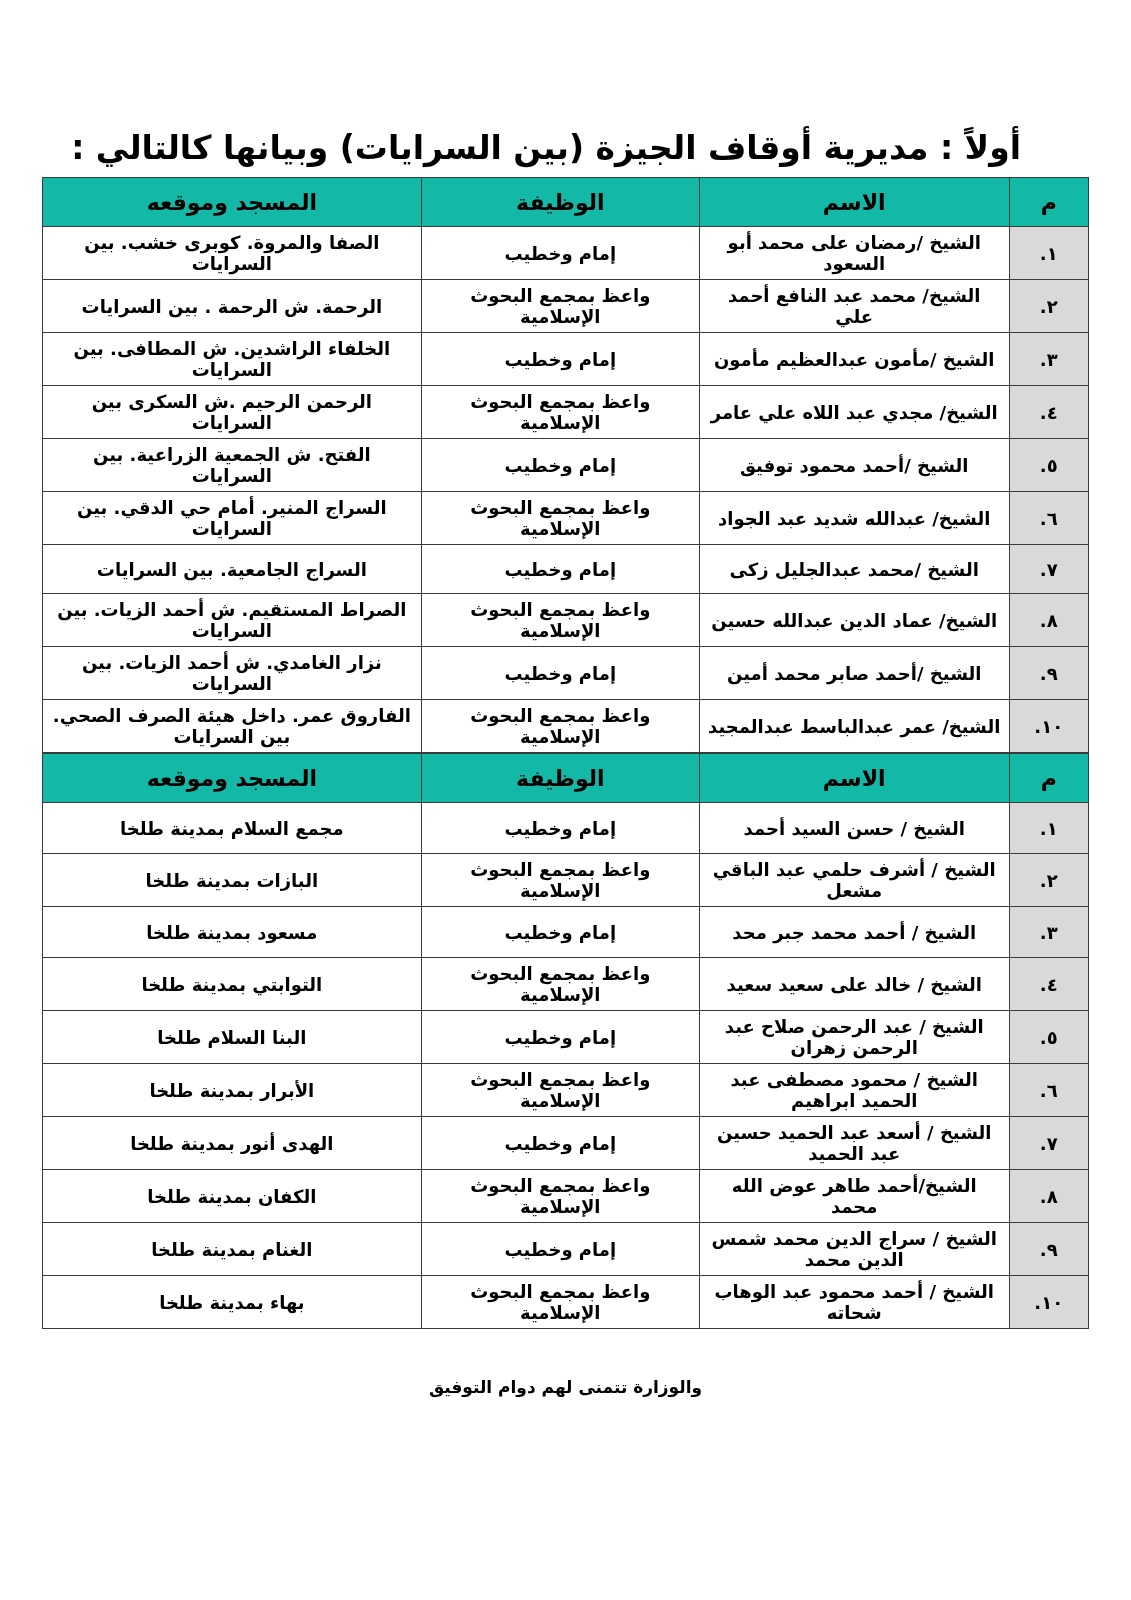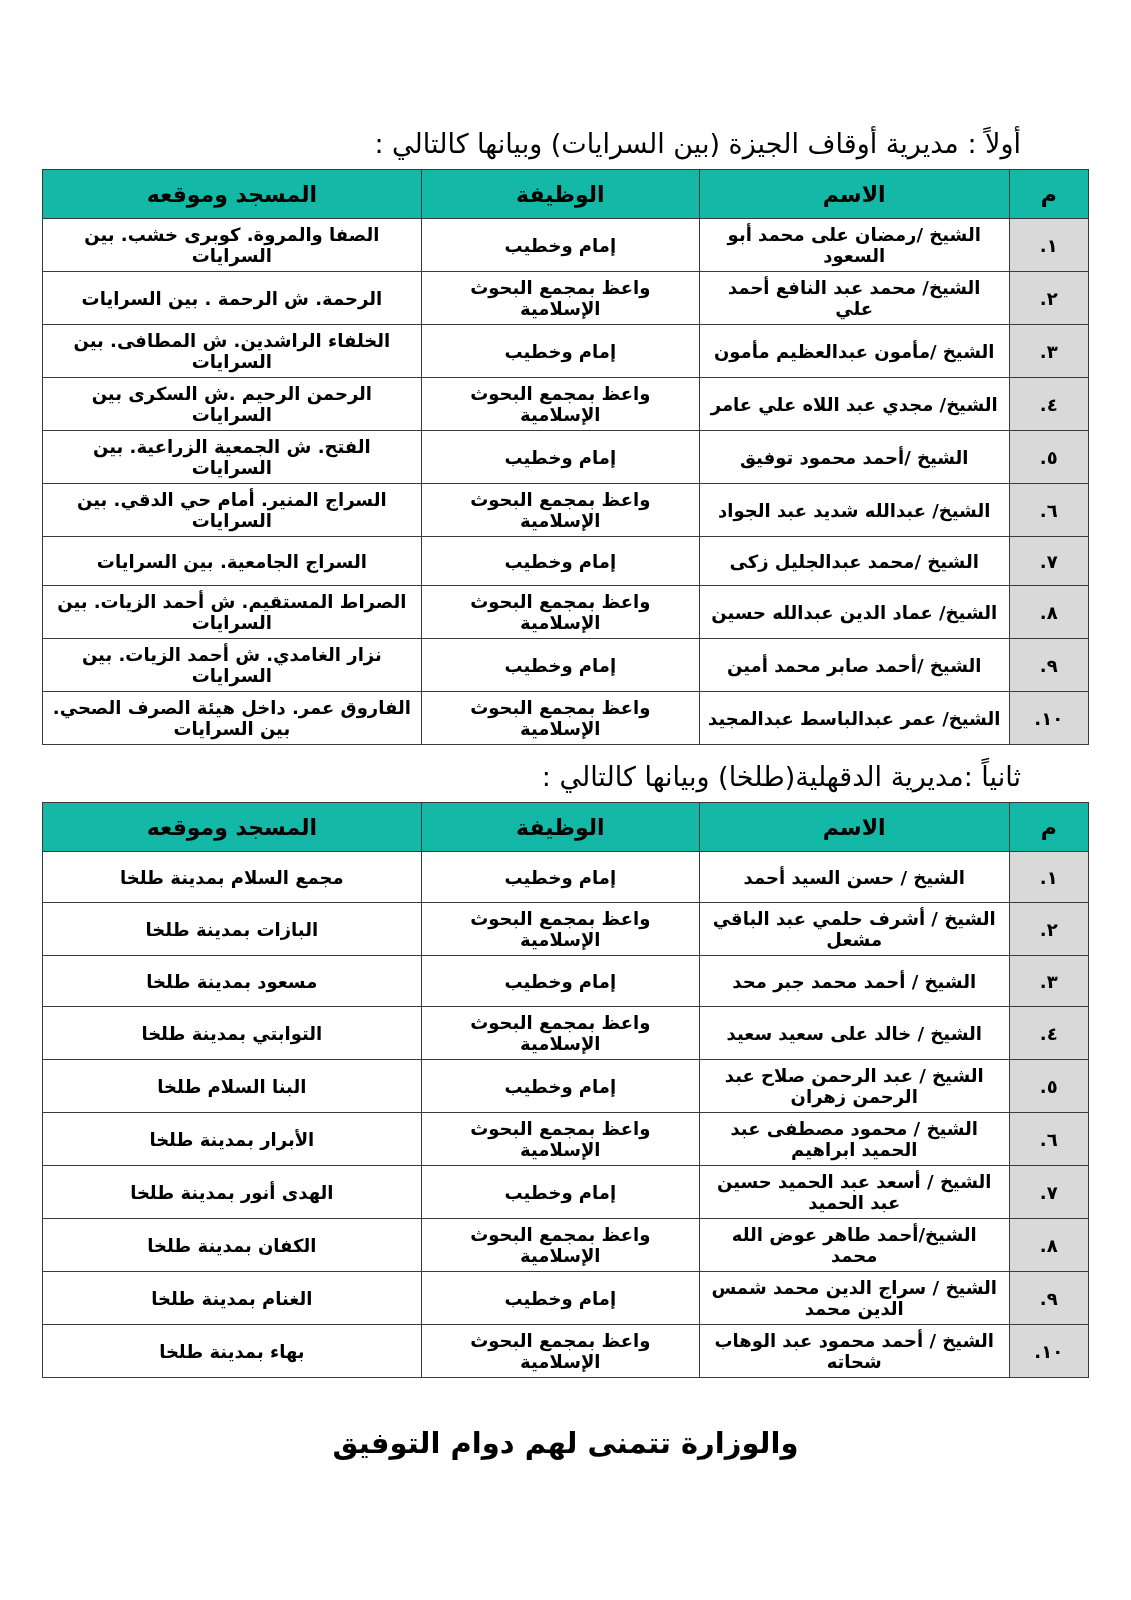--- a/index.html
+++ b/index.html
@@ -13,22 +13,22 @@
     font-family: "DejaVu Sans", sans-serif;
     font-weight: bold;
     color: #000000;
     direction: rtl;
   }
   .doc {
     padding: 128px 42px 0 42px;
     box-sizing: border-box;
   }
   .section-title {
-    font-size: 27px;
-    font-weight: normal;
+    font-size: 33px;
+    font-weight: bold;
     text-align: right;
     padding-left: 0;
     padding-right: 68px;
     margin: 0 0 10px 0;
     letter-spacing: 0;
   }
   .section-title.second {
     margin-top: 16px;
   }
   table.roster {
@@ -59,21 +59,21 @@
     background: #d9d9d9;
     font-size: 17px;
   }
   col.c-num    { width: 7.6%; }
   col.c-name   { width: 29.6%; }
   col.c-job    { width: 26.6%; }
   col.c-mosque { width: 36.2%; }
   .footer {
     margin-top: 48px;
     text-align: center;
-    font-size: 29px;
+    font-size: 17px;
     font-weight: bold;
   }
 </style>
 </head>
 <body>
 
 <div class="doc">
 
   <div class="section-title">أولاً : مديرية أوقاف الجيزة (بين السرايات) وبيانها كالتالي :</div>
 
@@ -149,21 +149,20 @@
         </tr>
         <tr>
           <td class="num">١٠.</td>
           <td class="name">الشيخ/ عمر عبدالباسط عبدالمجيد</td>
           <td class="job">واعظ بمجمع البحوث الإسلامية</td>
           <td class="mosque">الفاروق عمر. داخل هيئة الصرف الصحي. بين السرايات</td>
         </tr>
       </tbody>
   </table>
 
-  <div class="section-title second">ثانياً :مديرية الدقهلية(طلخا) وبيانها كالتالي :</div>
 
   <table class="roster t2">
     <colgroup>
       <col class="c-num">
         <col class="c-name">
         <col class="c-job">
         <col class="c-mosque">
     </colgroup>
     <thead>
       <tr>

